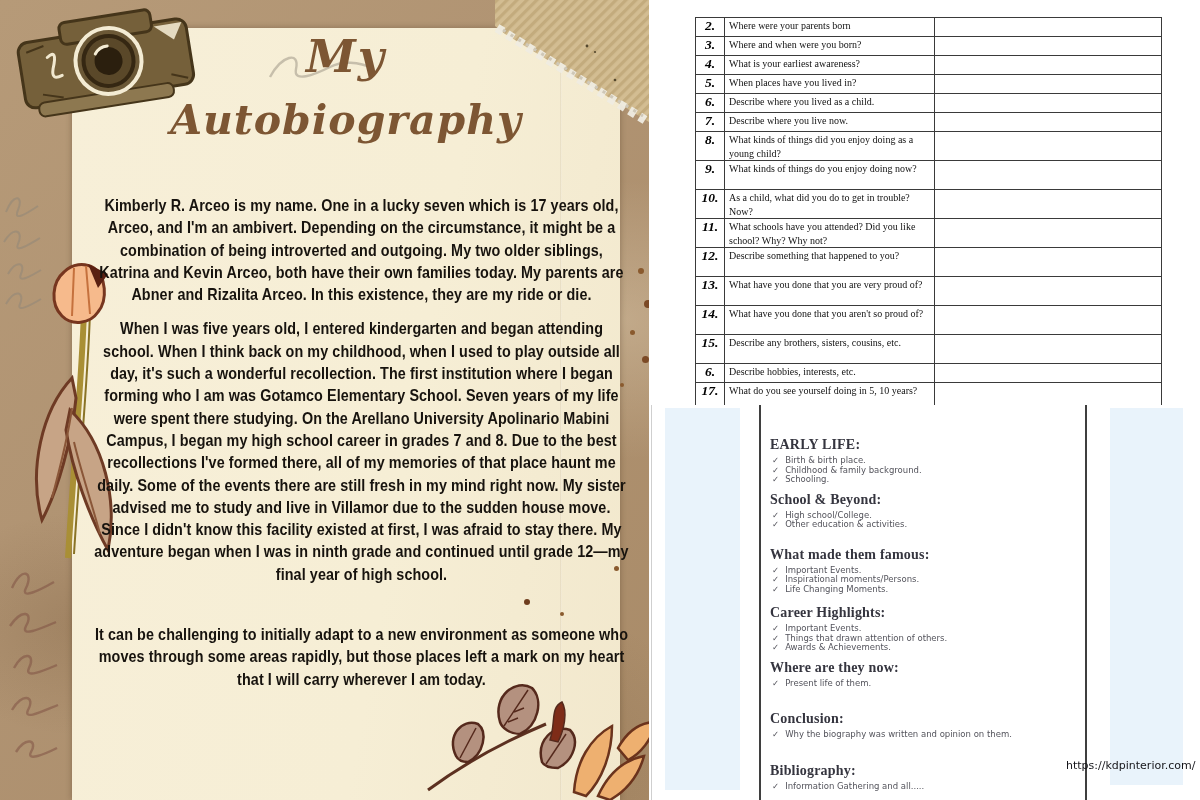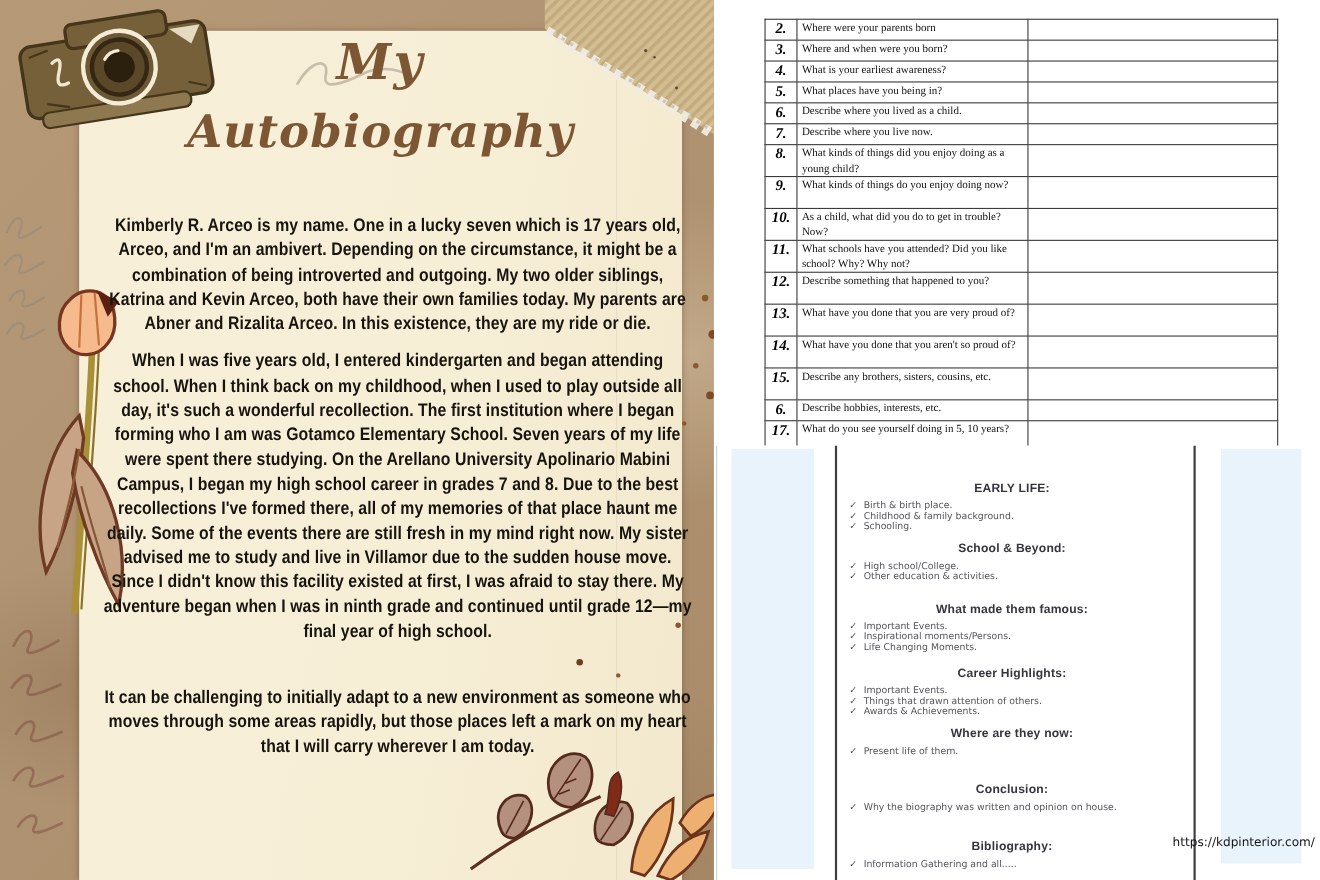--- a/index.html
+++ b/index.html
@@ -45,22 +45,22 @@
 
   
   .edge-line{position:absolute;left:651px;top:405px;width:1px;height:395px;background:#cfcfcf;}
   .outline-doc{position:absolute;left:655px;top:405px;width:545px;height:395px;background:#ffffff;overflow:hidden;}
   .stripe{position:absolute;top:3px;background:#e9f3fb;}
   .stripe.left{left:10px;width:75px;height:382px;}
   .stripe.right{left:455px;width:73px;height:377px;}
   .vline{position:absolute;top:0;width:2px;height:395px;background:#3f3f3f;}
   .v1{left:104px;} .v2{left:430px;}
   .outline-content{position:absolute;left:115px;top:33px;width:300px;}
-  .sec h3{margin:0;font-family:Liberation Sans, sans-serif;font-size:11px;line-height:13px;
-      font-weight:bold;color:#35353f;letter-spacing:.2px;text-align:center;}
+  .sec h3{margin:0;font-family:Liberation Serif, serif;font-size:14px;line-height:13px;
+      font-weight:bold;color:#35353f;letter-spacing:.2px;}
   .sec ul{list-style:none;margin:5px 0 0 2px;padding:0;}
   .sec li{display:flex;gap:6px;font-family:"DejaVu Sans",sans-serif;font-size:8.5px;
       line-height:9.5px;color:#54545c;}
   .chk{flex:0 0 auto;}
   .url{position:absolute;left:1066px;top:759px;font-family:"DejaVu Sans",sans-serif;
       font-size:11px;color:#15151a;z-index:5;}
 </style>
 </head>
 <body>
 
@@ -174,21 +174,21 @@
           <td class="col-q">Where and when were you born?</td>
           <td class="col-a"></td>
         </tr>
         <tr class="s">
           <td class="col-num">4.</td>
           <td class="col-q">What is your earliest awareness?</td>
           <td class="col-a"></td>
         </tr>
         <tr class="s">
           <td class="col-num">5.</td>
-          <td class="col-q">What places have you being in?</td>
+          <td class="col-q">When places have you lived in?</td>
           <td class="col-a"></td>
         </tr>
         <tr class="s">
           <td class="col-num">6.</td>
           <td class="col-q">Describe where you lived as a child.</td>
           <td class="col-a"></td>
         </tr>
         <tr class="s">
           <td class="col-num">7.</td>
           <td class="col-q">Describe where you live now.</td>
@@ -333,21 +333,21 @@
               <span>Present life of them.</span>
             </li>
         </ul>
       </div>
 
       <div class="sec" style="margin-bottom:24px;">
         <h3>Conclusion:</h3>
         <ul>
           <li>
               <span class="chk">✓</span>
-              <span>Why the biography was written and opinion on house.</span>
+              <span>Why the biography was written and opinion on them.</span>
             </li>
         </ul>
       </div>
 
       <div class="sec">
         <h3>Bibliography:</h3>
         <ul>
           <li>
               <span class="chk">✓</span>
               <span>Information Gathering and all.....</span>

